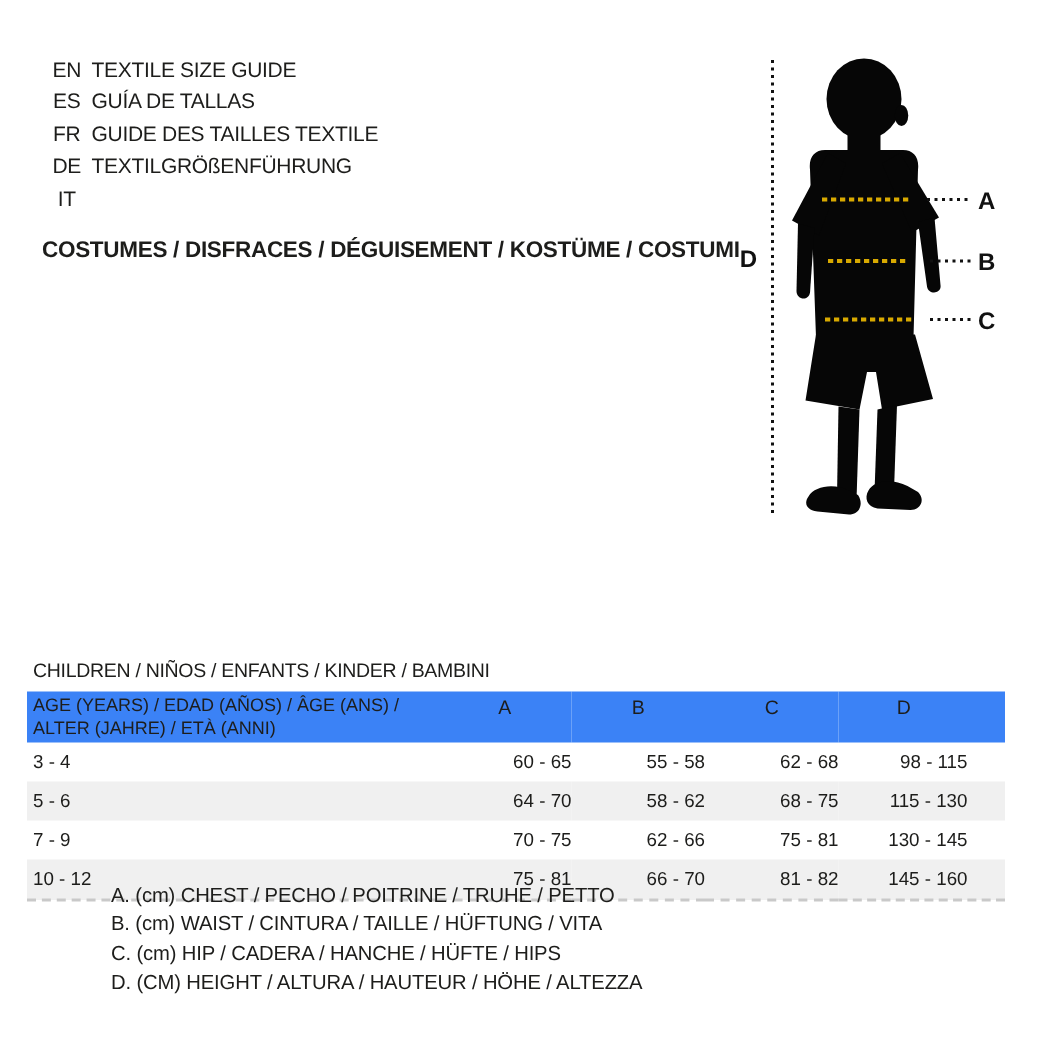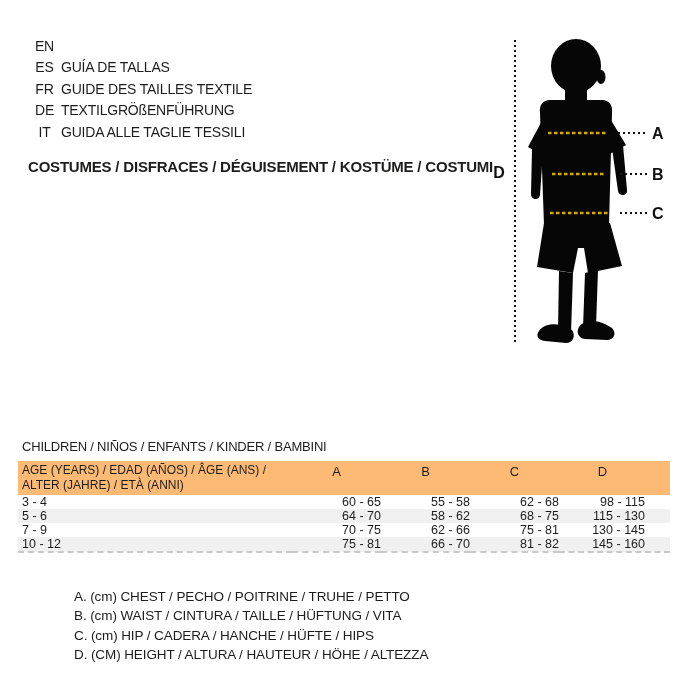--- a/index.html
+++ b/index.html
@@ -22,58 +22,58 @@
 
   
   .figure-svg{position:absolute;left:480px;top:35px;}
 
   
   .children-title{position:absolute;left:22px;top:439px;font-size:13px;letter-spacing:-0.2px;white-space:nowrap;}
 
   
   .size-table{position:absolute;left:18px;top:461px;width:652px;border-collapse:collapse;
     table-layout:fixed;font-size:12.5px;border-bottom:2px dashed #c9c9c9;}
-  .size-table th{background:#fdba74;font-weight:normal;}
+  .size-table th{background:#3b82f6;font-weight:normal;}
   .size-table th.age-th{text-align:left;padding:2px 0 3px 4px;font-size:12px;line-height:14.5px;}
   .size-table th.col-letter{text-align:center;vertical-align:top;padding-top:3px;font-size:13px;}
   .size-table th.col-d,.size-table td.val-d{padding-right:25px;}
-  .size-table td{height:14px;padding:0;}
+  .size-table td{height:26px;padding:0;}
   .size-table td.age{text-align:left;padding-left:4px;}
   .size-table td.val{text-align:right;}
   .size-table tr.stripe td{background:#f0f0f0;}
 
   
   .legend{position:absolute;left:27px;top:587px;font-size:13.5px;line-height:19.3px;
     letter-spacing:-0.1px;margin-left:47px;}
   .legend-line{white-space:nowrap;}
 </style>
 </head>
 <body>
 
 <div class="canvas">
 
   <div class="langs">
     <div class="lang-row">
       <span class="lang-code">EN</span>
+      <span class="lang-label">TEXTILE SIZE GUIDE</span>
     </div>
     <div class="lang-row">
       <span class="lang-code">ES</span>
       <span class="lang-label">GUÍA DE TALLAS</span>
     </div>
     <div class="lang-row">
       <span class="lang-code">FR</span>
       <span class="lang-label">GUIDE DES TAILLES TEXTILE</span>
     </div>
     <div class="lang-row">
       <span class="lang-code">DE</span>
       <span class="lang-label">TEXTILGRÖßENFÜHRUNG</span>
     </div>
     <div class="lang-row">
       <span class="lang-code">IT</span>
-      <span class="lang-label">GUIDA ALLE TAGLIE TESSILI</span>
     </div>
   </div>
 
   <div class="costumes">COSTUMES / DISFRACES / DÉGUISEMENT / KOSTÜME / COSTUMI</div>
 
   <svg class="figure-svg" width="200" height="315" viewBox="0 0 200 315" xmlns="http://www.w3.org/2000/svg">
 
     <line x1="35" y1="5" x2="35" y2="310" stroke="#111111" stroke-width="2" stroke-dasharray="2 3"></line>
     <text x="19" y="143" font-size="16" font-weight="bold" fill="#111111" text-anchor="middle">D</text>
 

